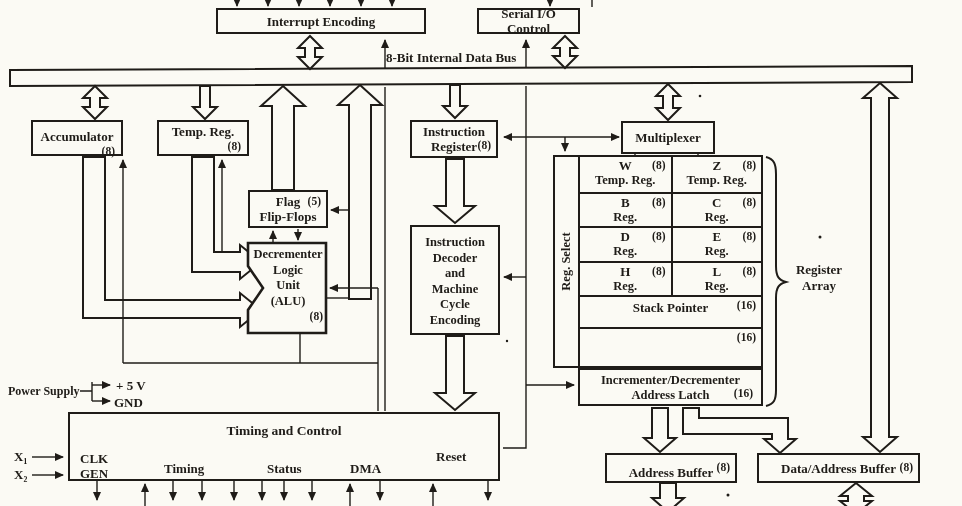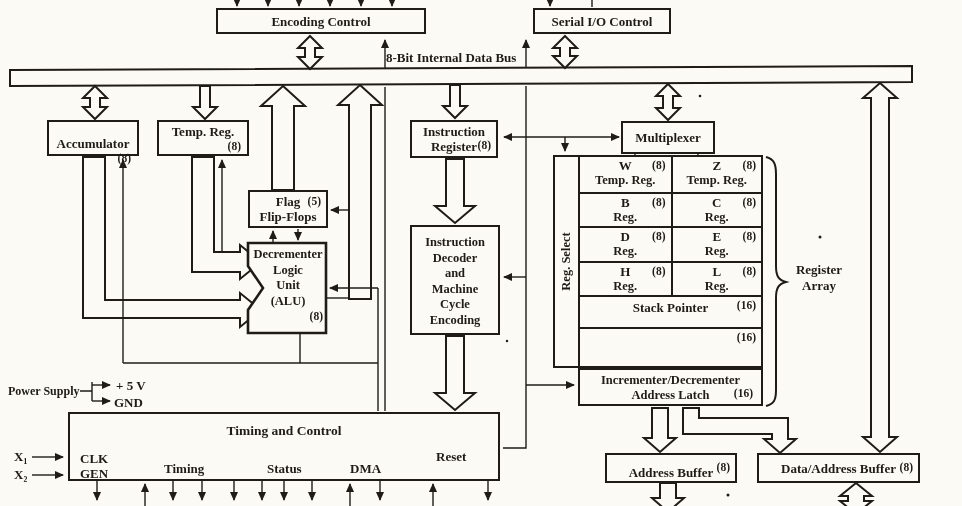--- a/index.html
+++ b/index.html
@@ -127,27 +127,27 @@
       <circle cx="820" cy="237" r="1.5"></circle>
       <circle cx="728" cy="495" r="1.5"></circle>
       <circle cx="507" cy="341" r="1.2"></circle>
     </g>
   </g>
 </svg>
 
 <div class="lbl" style="left:386px;top:50px;width:130px;text-align:right;">8-Bit Internal Data Bus</div>
 
 <div class="box ctr" style="left:216px;top:8px;width:210px;height:26px;">
-  <span>Encoding Control</span>
-</div>
-<div class="box ctr" style="left:533px;top:8px;width:138px;height:26px;">
+  <span>Interrupt Encoding</span>
+</div>
+<div class="box ctr" style="left:477px;top:8px;width:103px;height:26px;">
   <span>Serial I/O Control</span>
 </div>
 
-<div class="box" style="left:47px;top:120px;width:92px;height:36px;padding-top:14px;">
+<div class="box" style="left:31px;top:120px;width:92px;height:36px;padding-top:7px;">
   <span>Accumulator</span>
   <span class="sz" style="display:block;text-align:right;padding-right:6px;">(8)</span>
 </div>
 <div class="box" style="left:157px;top:120px;width:92px;height:36px;padding-top:2px;">
   <span>Temp. Reg.</span>
   <span class="sz" style="display:block;text-align:right;padding-right:6px;">(8)</span>
 </div>
 <div class="box" style="left:248px;top:190px;width:80px;height:38px;padding-top:2px;">
   <span>Flag</span>
   <span class="sz szabs" style="top:2px;">(5)</span>

